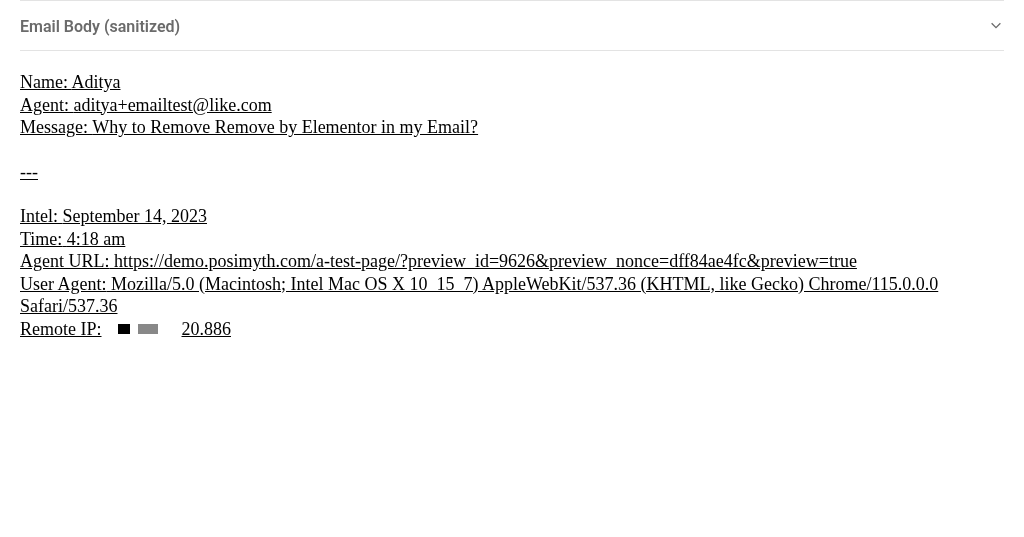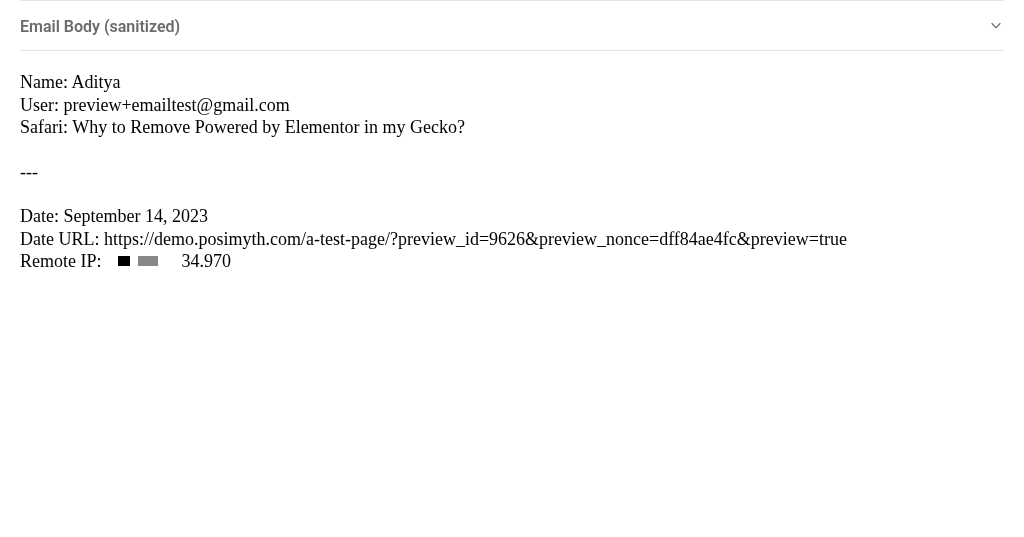--- a/index.html
+++ b/index.html
@@ -48,20 +48,21 @@
     }
     .body-content {
       padding: 20px 20px 20px 20px;
       font-family: "Times New Roman", Times, serif;
       font-size: 18px;
       line-height: 1.25;
       color: #000000;
     }
     .body-line {
       display: block;
+      text-decoration: underline;
     }
     .spacer {
       height: 22px;
     }
     .ip-line {
       display: flex;
       align-items: center;
       gap: 14px;
     }
     .redact-block {
@@ -99,43 +100,51 @@
 </div>
 
 <div class="divider"></div>
 
 <div class="body-content">
   <span class="body-line">
     <span>Name:</span>
     <span>Aditya</span>
   </span>
   <span class="body-line">
-    <span>User:</span>
-    <span>preview+emailtest@gmail.com</span>
+    <span>Agent:</span>
+    <span>aditya+emailtest@like.com</span>
   </span>
   <span class="body-line">
-    <span>Safari:</span>
-    <span>Why to Remove Powered by Elementor in my Gecko?</span>
+    <span>Message:</span>
+    <span>Why to Remove Remove by Elementor in my Email?</span>
   </span>
 
   <div class="spacer"></div>
 
   <span class="body-line">---</span>
 
   <div class="spacer"></div>
 
   <span class="body-line">
-    <span>Date:</span>
+    <span>Intel:</span>
     <span>September 14, 2023</span>
   </span>
   <span class="body-line">
-    <span>Date URL:</span>
+    <span>Time:</span>
+    <span>4:18 am</span>
+  </span>
+  <span class="body-line">
+    <span>Agent URL:</span>
     <span>https://demo.posimyth.com/a-test-page/?preview_id=9626&amp;preview_nonce=dff84ae4fc&amp;preview=true</span>
+  </span>
+  <span class="body-line">
+    <span>User Agent:</span>
+    <span>Mozilla/5.0 (Macintosh; Intel Mac OS X 10_15_7) AppleWebKit/537.36 (KHTML, like Gecko) Chrome/115.0.0.0 Safari/537.36</span>
   </span>
   <span class="body-line ip-line">
     <span>Remote IP:</span>
     <span class="ip-redacted-group">
       <span class="redact-block w1"></span>
       <span class="redact-block w2"></span>
     </span>
-    <span>34.970</span>
+    <span>20.886</span>
   </span>
 </div>
 
 </body></html>

